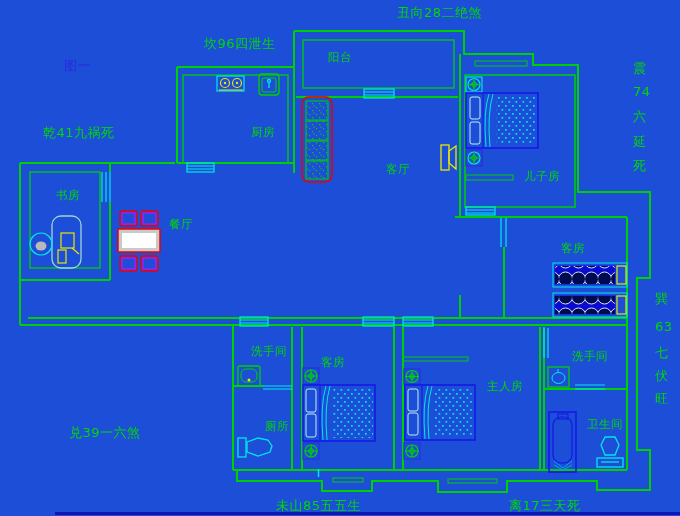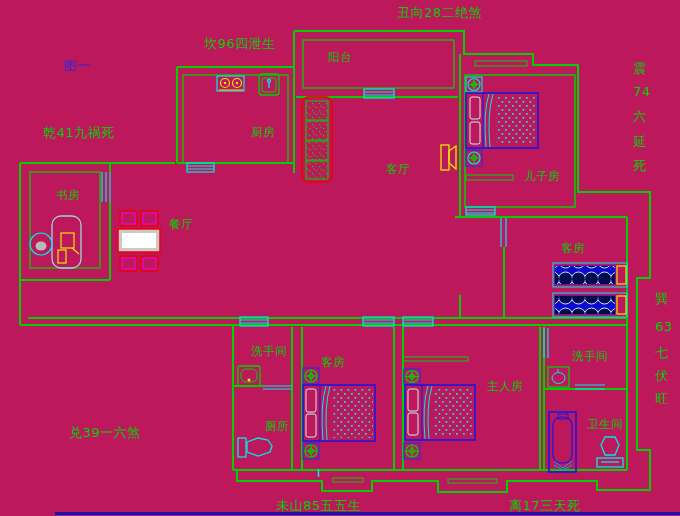--- a/index.html
+++ b/index.html
@@ -1,16 +1,16 @@
 <!DOCTYPE html>
 <html><head>
 <meta charset="utf-8">
 <style>
   html,body{margin:0;padding:0;background:#000;}
-  .stage{width:680px;height:516px;background:#be185d;position:relative;overflow:hidden;}
+  .stage{width:680px;height:516px;background:#1d4ed8;position:relative;overflow:hidden;}
   svg{display:block;}
   text{font-family:"DejaVu Sans",sans-serif;fill:#00d900;}
   .ann{font-size:13px;letter-spacing:.5px;}
   .room{font-size:11.5px;letter-spacing:.5px;}
   .blue{fill:#2a2ae0;}
 </style>
 </head>
 <body>
 
 <div class="stage">

